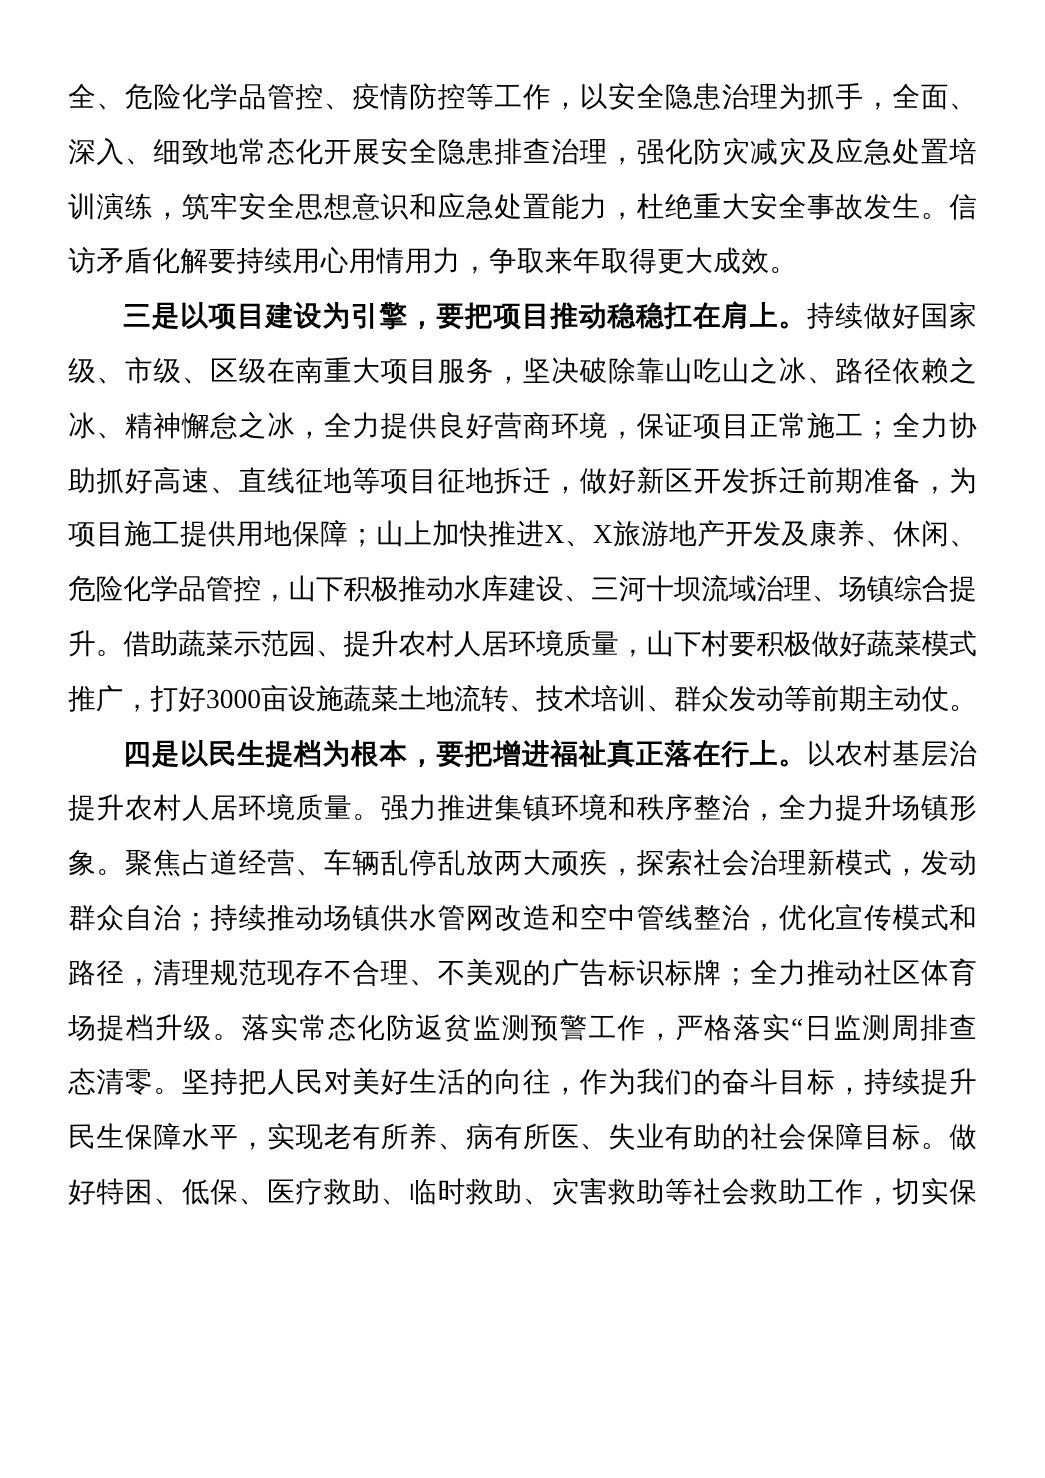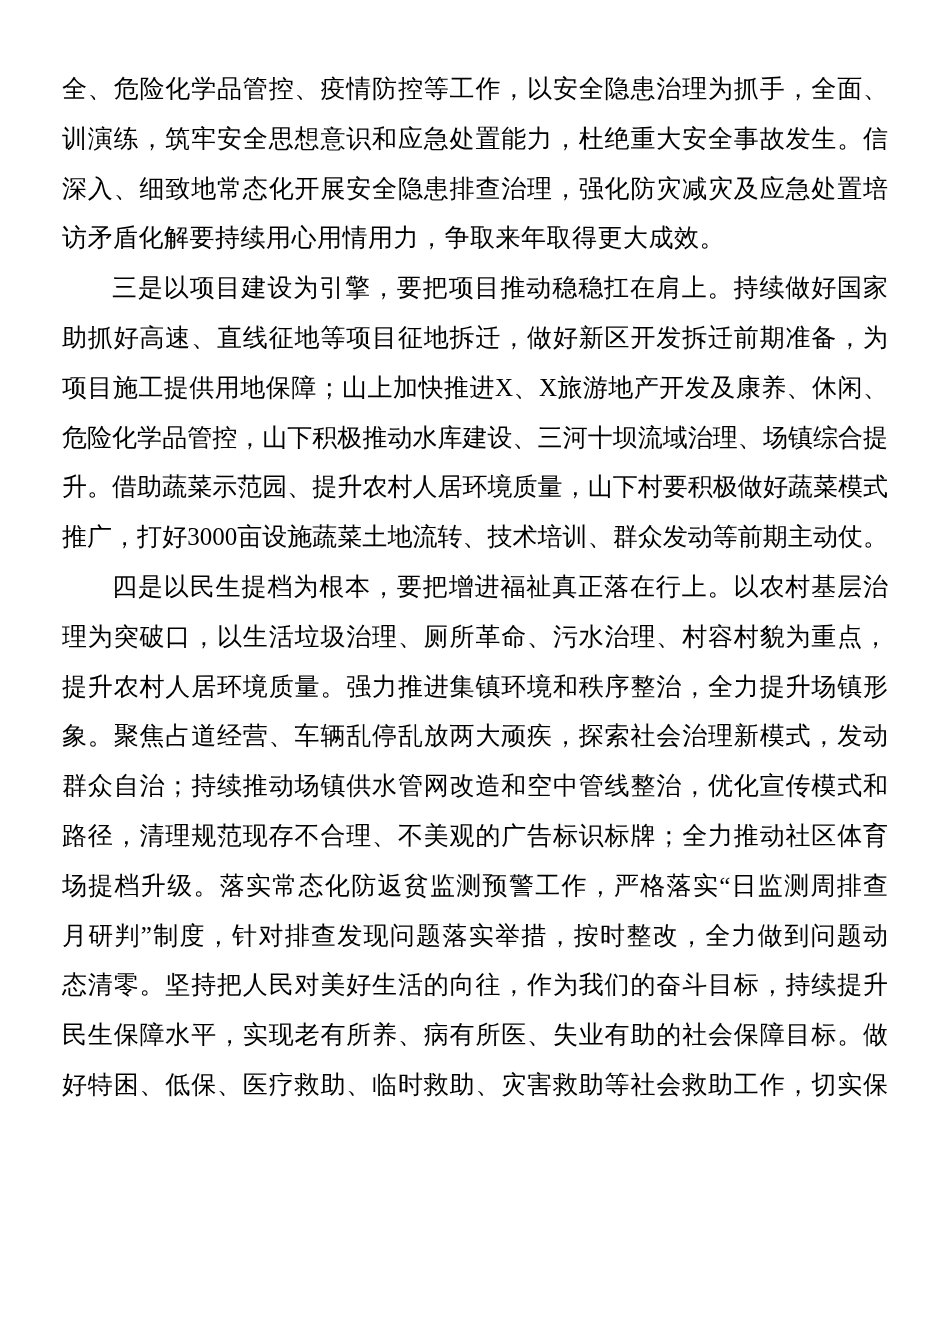--- a/index.html
+++ b/index.html
@@ -36,49 +36,49 @@
     text-align-last: justify;
     letter-spacing: 0px;
   }
   .line.indent {
     padding-left: 50px;
   }
   .run {
     font-weight: 400;
   }
   .run.bold {
-    font-weight: 400;
+    font-weight: 700;
   }
 </style>
 </head>
 <body>
 
 <div class="page">
   <div>
       <div class="paragraph">
         <div class="line justify"><span class="run">全、危险化学品管控、疫情防控等工作，以安全隐患治理为抓手，全面、</span></div>
+        <div class="line justify"><span class="run">深入、细致地常态化开展安全隐患排查治理，强化防灾减灾及应急处置培</span></div>
         <div class="line justify"><span class="run">训演练，筑牢安全思想意识和应急处置能力，杜绝重大安全事故发生。信</span></div>
-        <div class="line justify"><span class="run">深入、细致地常态化开展安全隐患排查治理，强化防灾减灾及应急处置培</span></div>
         <div class="line"><span class="run">访矛盾化解要持续用心用情用力，争取来年取得更大成效。</span></div>
       </div>
       <div class="paragraph">
         <div class="line indent justify"><span class="run bold">三是以项目建设为引擎，要把项目推动稳稳扛在肩上。</span><span class="run">持续做好国家</span></div>
+        <div class="line justify"><span class="run">级、市级、区级在南重大项目服务，坚决破除靠山吃山之冰、路径依赖之</span></div>
+        <div class="line justify"><span class="run">冰、精神懈怠之冰，全力提供良好营商环境，保证项目正常施工；全力协</span></div>
         <div class="line justify"><span class="run">助抓好高速、直线征地等项目征地拆迁，做好新区开发拆迁前期准备，为</span></div>
         <div class="line justify"><span class="run">项目施工提供用地保障；山上加快推进X、X旅游地产开发及康养、休闲、</span></div>
         <div class="line justify"><span class="run">危险化学品管控，山下积极推动水库建设、三河十坝流域治理、场镇综合提</span></div>
         <div class="line justify"><span class="run">升。借助蔬菜示范园、提升农村人居环境质量，山下村要积极做好蔬菜模式</span></div>
         <div class="line justify"><span class="run">推广，打好3000亩设施蔬菜土地流转、技术培训、群众发动等前期主动仗。</span></div>
       </div>
       <div class="paragraph">
         <div class="line indent justify"><span class="run bold">四是以民生提档为根本，要把增进福祉真正落在行上。</span><span class="run">以农村基层治</span></div>
-        <div class="line justify"><span class="run">理为突破口，以生活垃圾治理、厕所革命、污水治理、村容村貌为重点，</span></div>
         <div class="line justify"><span class="run">提升农村人居环境质量。强力推进集镇环境和秩序整治，全力提升场镇形</span></div>
         <div class="line justify"><span class="run">象。聚焦占道经营、车辆乱停乱放两大顽疾，探索社会治理新模式，发动</span></div>
         <div class="line justify"><span class="run">群众自治；持续推动场镇供水管网改造和空中管线整治，优化宣传模式和</span></div>
         <div class="line justify"><span class="run">路径，清理规范现存不合理、不美观的广告标识标牌；全力推动社区体育</span></div>
         <div class="line justify"><span class="run">场提档升级。落实常态化防返贫监测预警工作，严格落实“日监测周排查</span></div>
-        <div class="line justify"><span class="run">月研判”制度，针对排查发现问题落实举措，按时整改，全力做到问题动</span></div>
         <div class="line justify"><span class="run">态清零。坚持把人民对美好生活的向往，作为我们的奋斗目标，持续提升</span></div>
         <div class="line justify"><span class="run">民生保障水平，实现老有所养、病有所医、失业有助的社会保障目标。做</span></div>
         <div class="line justify"><span class="run">好特困、低保、医疗救助、临时救助、灾害救助等社会救助工作，切实保</span></div>
       </div>
     </div>
 </div>
 
 </body></html>

